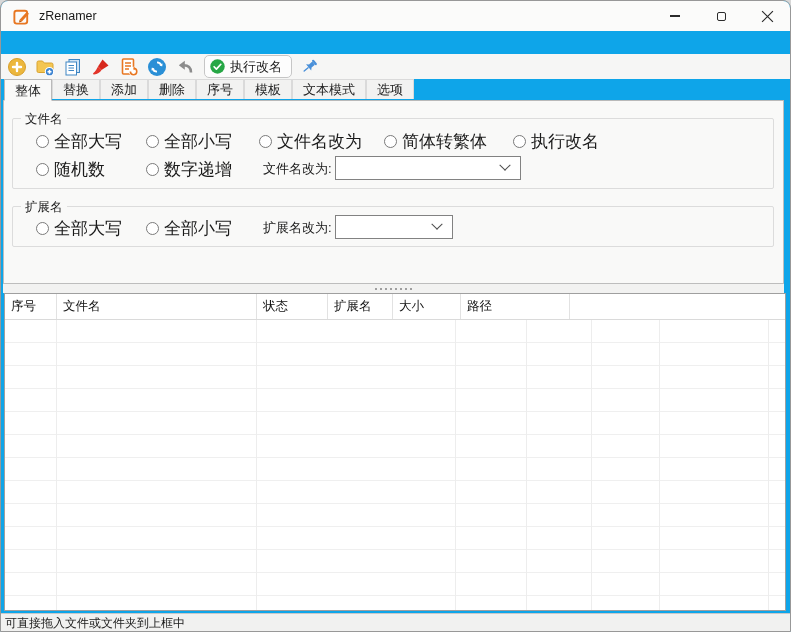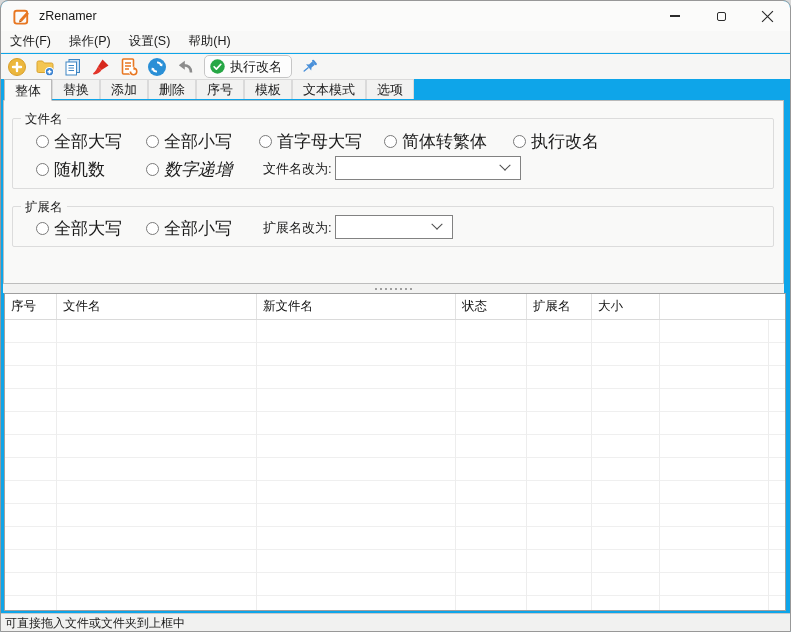--- a/index.html
+++ b/index.html
@@ -82,26 +82,20 @@
           <span class="glyph-max"></span>
         </div>
       <div class="win-btn">
         <svg width="13" height="13" viewBox="0 0 12 12">
             <path d="M1 1 L11 11 M11 1 L1 11" stroke="#2b2b2b" stroke-width="1.1"></path>
           </svg>
       </div>
     </div>
   </div>
 
-  <div class="menubar">
-    <span class="menu-item">文件(F)</span>
-    <span class="menu-item">操作(P)</span>
-    <span class="menu-item">设置(S)</span>
-    <span class="menu-item">帮助(H)</span>
-  </div>
 
   <div class="toolbar">
     <div class="tool-btn">
       <svg viewBox="0 0 20 20">
           <circle cx="10" cy="10" r="8.5" fill="#ecb73d" stroke="#d79e2a"></circle>
           <path d="M10 6 v8 M6 10 h8" stroke="#fff" stroke-width="2.4" stroke-linecap="round"></path>
         </svg>
     </div>
     <div class="tool-btn">
       <svg viewBox="0 0 20 20">
@@ -183,35 +177,35 @@
       <div class="radio-item" style="left:23px;top:14px;">
         <span class="radio-circle"></span>
         <span>全部大写</span>
       </div>
       <div class="radio-item" style="left:133px;top:14px;">
         <span class="radio-circle"></span>
         <span>全部小写</span>
       </div>
       <div class="radio-item" style="left:246px;top:14px;">
         <span class="radio-circle"></span>
-        <span>首字母大写</span>
+        <span>文件名改为</span>
       </div>
       <div class="radio-item" style="left:371px;top:14px;">
         <span class="radio-circle"></span>
         <span>简体转繁体</span>
       </div>
       <div class="radio-item" style="left:500px;top:14px;">
         <span class="radio-circle"></span>
         <span>执行改名</span>
       </div>
       <div class="radio-item" style="left:23px;top:42px;">
         <span class="radio-circle"></span>
         <span>随机数</span>
       </div>
-      <div class="radio-item" style="left:133px;top:42px;font-style:italic;">
+      <div class="radio-item" style="left:133px;top:42px;">
         <span class="radio-circle"></span>
         <span>数字递增</span>
       </div>
       <span class="combo-label" style="left:250px;top:42px;">文件名改为:</span>
       <div class="combobox" style="left:322px;top:37px;width:186px;">
         <span class="combo-value"></span>
         <span class="combo-chevron"></span>
       </div>
     </div>
 
@@ -241,24 +235,24 @@
       <i></i>
       <i></i>
       <i></i>
       <i></i>
   </div>
 
   <div class="filetable">
     <div class="thead">
       <div class="th c0">序号</div>
       <div class="th c1">文件名</div>
-      <div class="th c2">新文件名</div>
       <div class="th c3">状态</div>
       <div class="th c4">扩展名</div>
       <div class="th c5">大小</div>
+      <div class="th c6">路径</div>
       <div class="th th-fill"></div>
     </div>
     <div class="tbody">
       <div class="body-cols">
         <span class="c0"></span>
           <span class="c1"></span>
           <span class="c2"></span>
           <span class="c3"></span>
           <span class="c4"></span>
           <span class="c5"></span>

